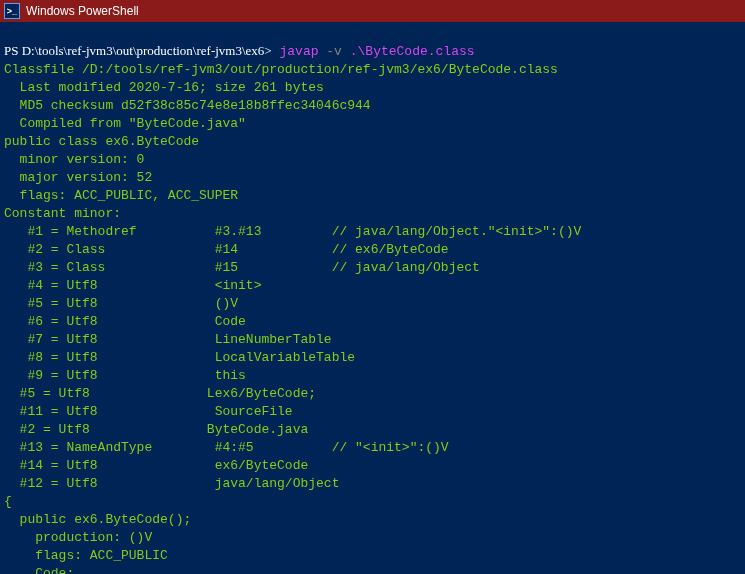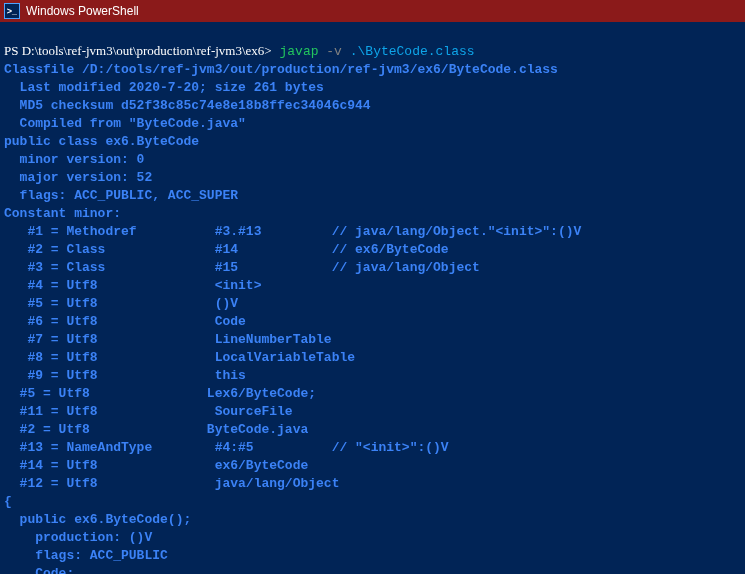--- a/index.html
+++ b/index.html
@@ -34,37 +34,37 @@
   font-size: 9px;
   color: #fff;
   font-weight: bold;
 }
 .terminal {
   padding: 2px 4px;
   line-height: 18px;
   white-space: pre;
 }
 .prompt-path { color: #ffffff; font-family: Liberation Serif, serif; }
-.cmd { color: #22c55e; }
+.cmd { color: #d946ef; }
 .flag { color: #808080; }
-.arg { color: #0ea5e9; text-align: center; }
-.out { color: #3b82f6; font-weight: bold; }
+.arg { color: #d946ef; text-align: center; }
+.out { color: #84cc16; }
 </style>
 </head>
 <body>
 
 <div class="titlebar">
   <span class="ps-icon">&gt;_</span>
   <span>Windows PowerShell</span>
 </div>
 
 <div class="terminal">
 <span class="prompt-path">PS D:\tools\ref-jvm3\out\production\ref-jvm3\ex6&gt;</span> <span class="cmd">javap</span> <span class="flag">-v</span> <span class="arg">.\ByteCode.class</span>
 <span class="out">Classfile /D:/tools/ref-jvm3/out/production/ref-jvm3/ex6/ByteCode.class</span>
-<span class="out">  Last modified 2020-7-20; size 261 bytes</span>
+<span class="out">  Last modified 2020-7-16; size 261 bytes</span>
 <span class="out">  MD5 checksum d52f38c85c74e8e18b8ffec34046c944</span>
 <span class="out">  Compiled from "ByteCode.java"</span>
 <span class="out">public class ex6.ByteCode</span>
 <span class="out">  minor version: 0</span>
 <span class="out">  major version: 52</span>
 <span class="out">  flags: ACC_PUBLIC, ACC_SUPER</span>
 <span class="out">Constant minor:</span>
 <span class="out">   #1 = Methodref          #3.#13         // java/lang/Object."&lt;init&gt;":()V</span>
 <span class="out">   #2 = Class              #14            // ex6/ByteCode</span>
 <span class="out">   #3 = Class              #15            // java/lang/Object</span>

